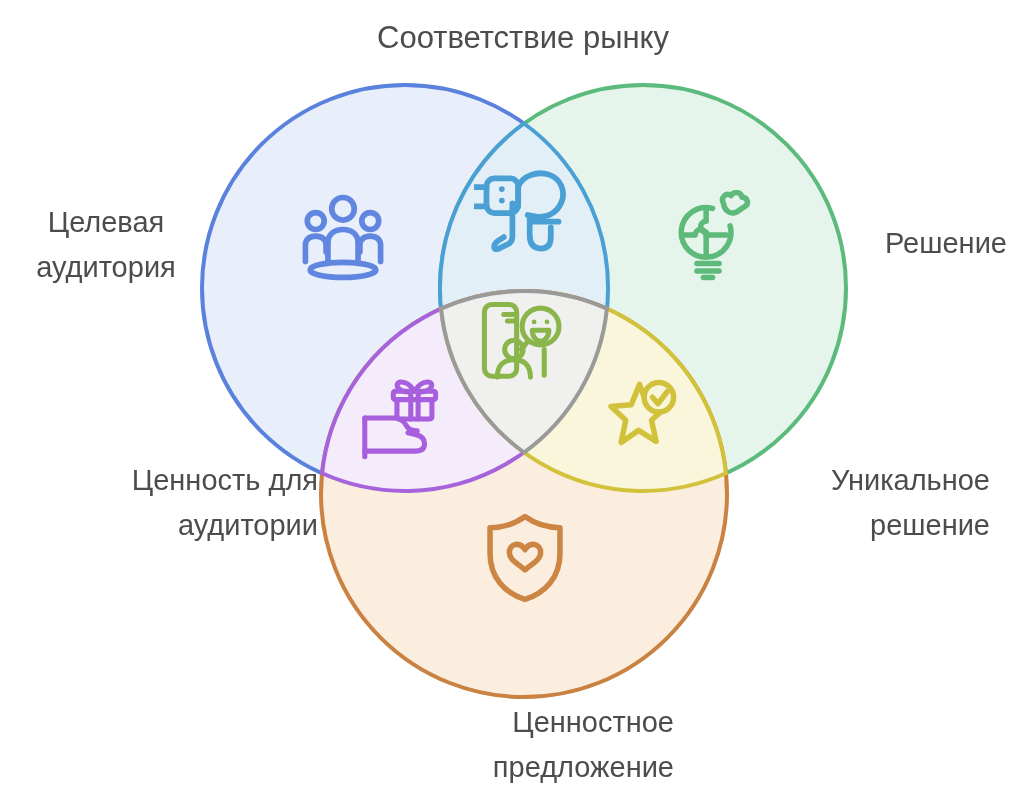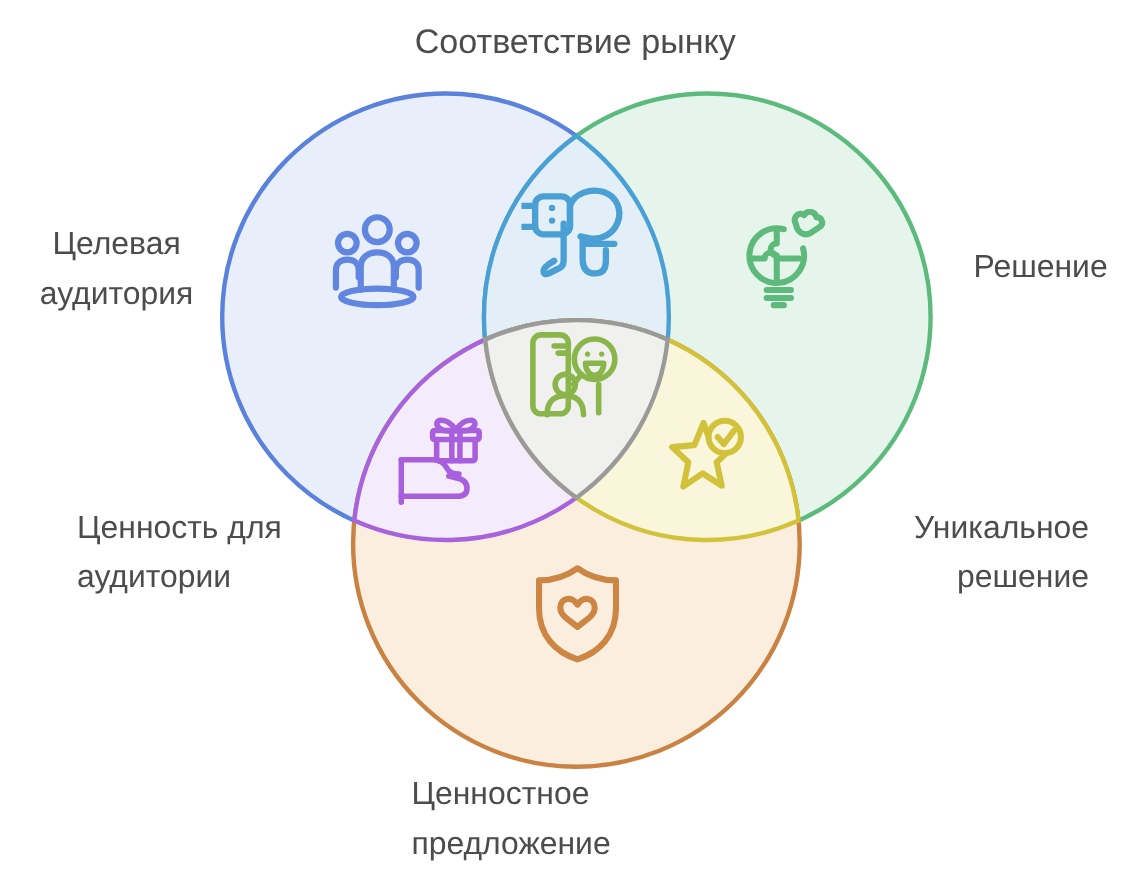--- a/index.html
+++ b/index.html
@@ -12,23 +12,23 @@
   .title{
     position:absolute;top:20px;left:523px;transform:translateX(-50%);
     font-size:31px;white-space:nowrap;color:var(--text,#4c4c4c);
   }
   .label{
     position:absolute;font-size:29px;line-height:1.55;
     white-space:pre-line;color:var(--text,#4c4c4c);
   }
   .label-target-audience{top:188px;left:8px;width:196px;text-align:center;margin-top:12px;}
   .label-solution{top:221px;left:868px;width:156px;text-align:center;}
-  .label-value-for-audience{top:458px;left:70px;width:248px;text-align:left;}
+  .label-value-for-audience{top:458px;left:70px;width:248px;text-align:right;}
   .label-unique-solution{top:458px;left:750px;width:240px;text-align:right;}
-  .label-value-proposition{top:700px;left:374px;width:300px;text-align:left;}
+  .label-value-proposition{top:700px;left:374px;width:300px;text-align:right;}
 </style>
 </head>
 <body>
 
 <div class="stage">
 
   <svg class="venn" width="1024" height="796" viewBox="0 0 1024 796">
 
     <circle cx="405" cy="288" r="203" stroke-width="4" style="fill:var(--blue-fill);stroke:var(--blue-stroke)"></circle>
     <circle cx="643" cy="288" r="203" stroke-width="4" style="fill:var(--green-fill);stroke:var(--green-stroke)"></circle>

